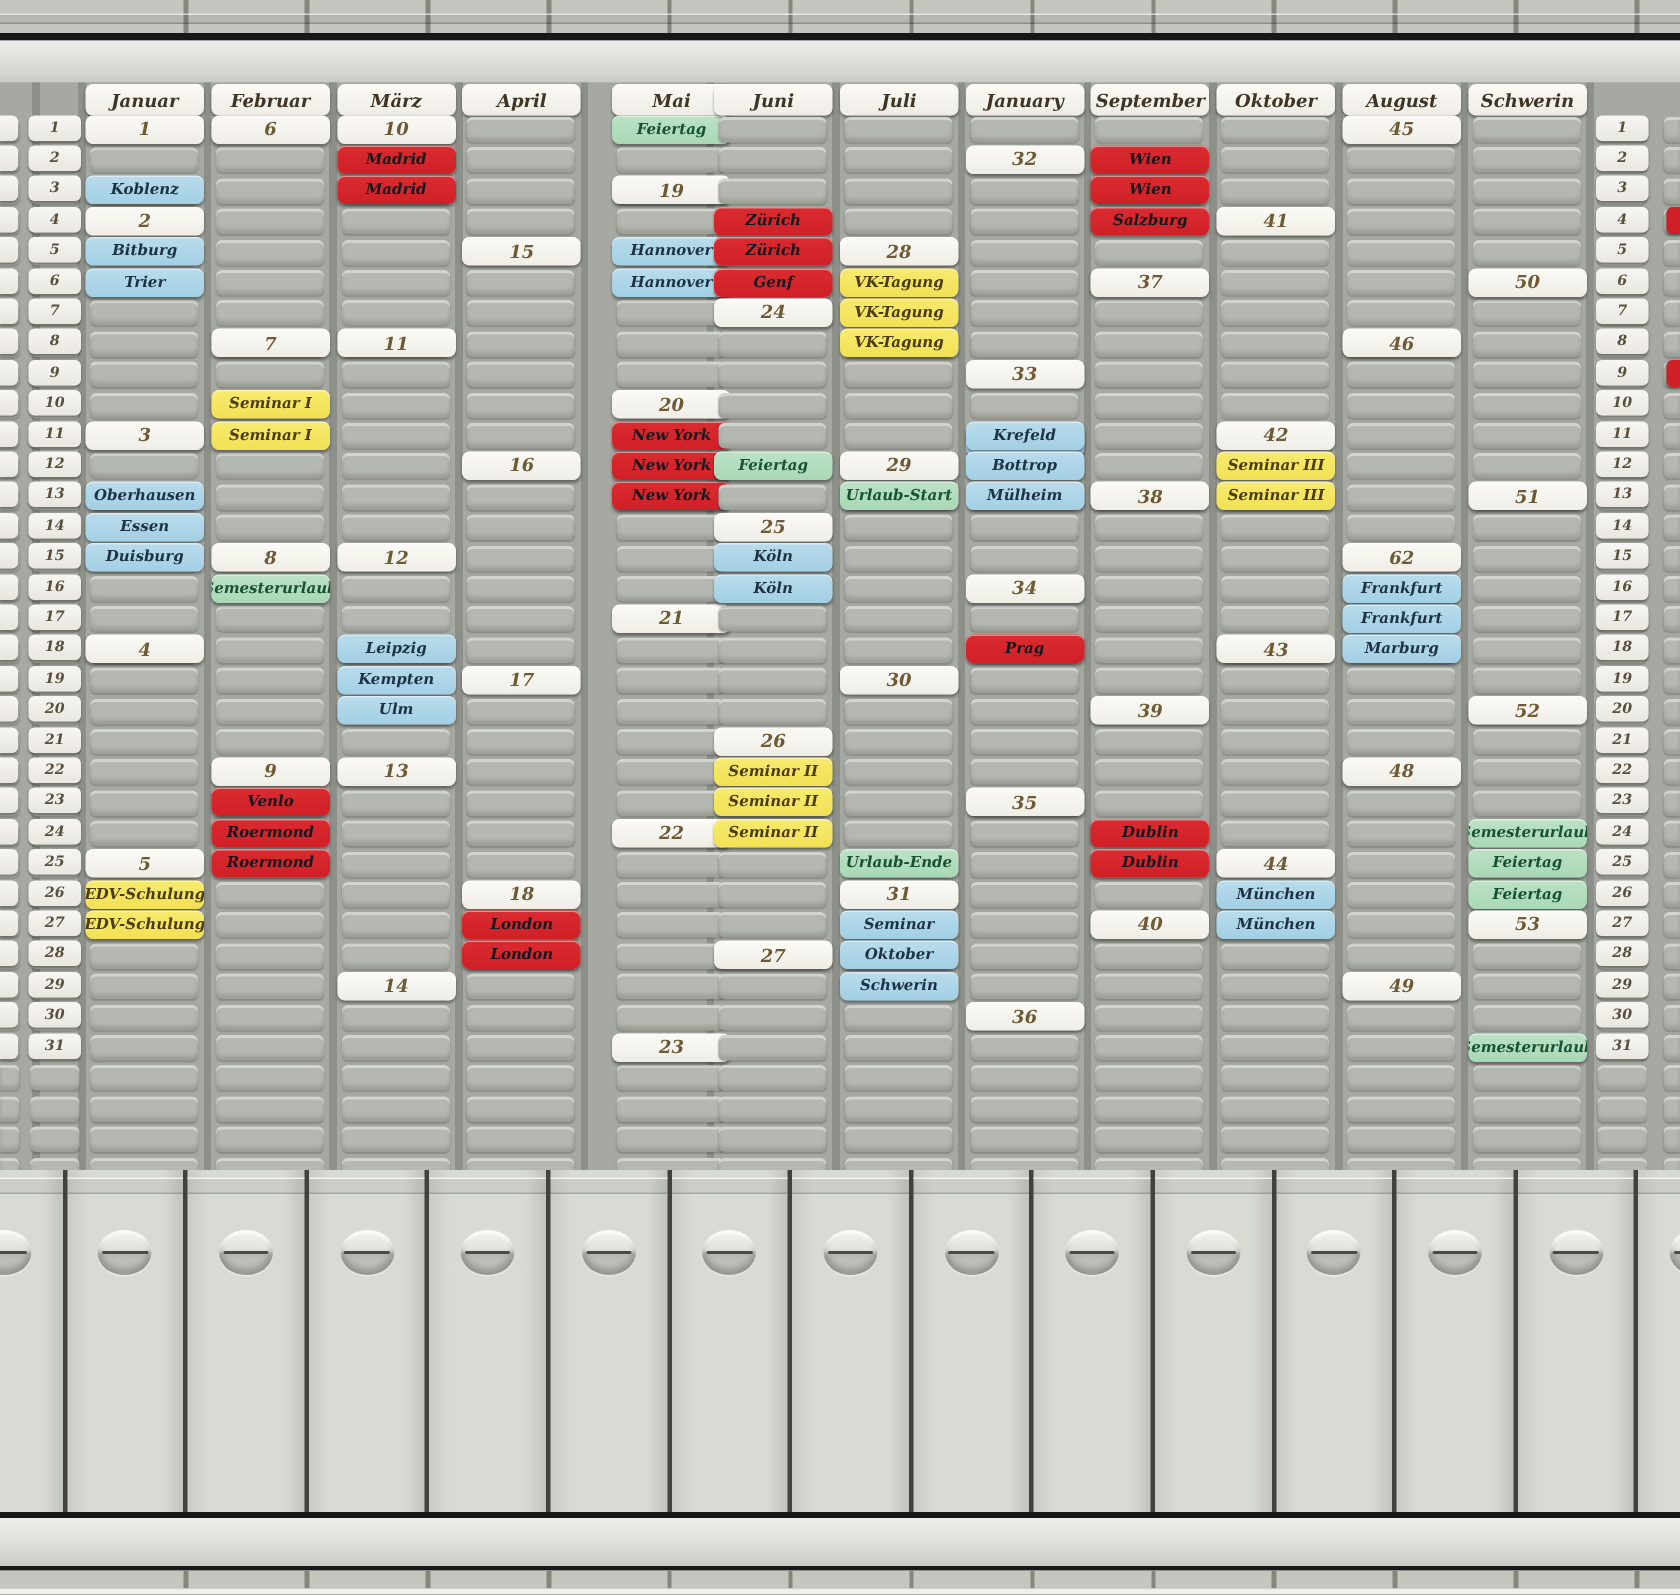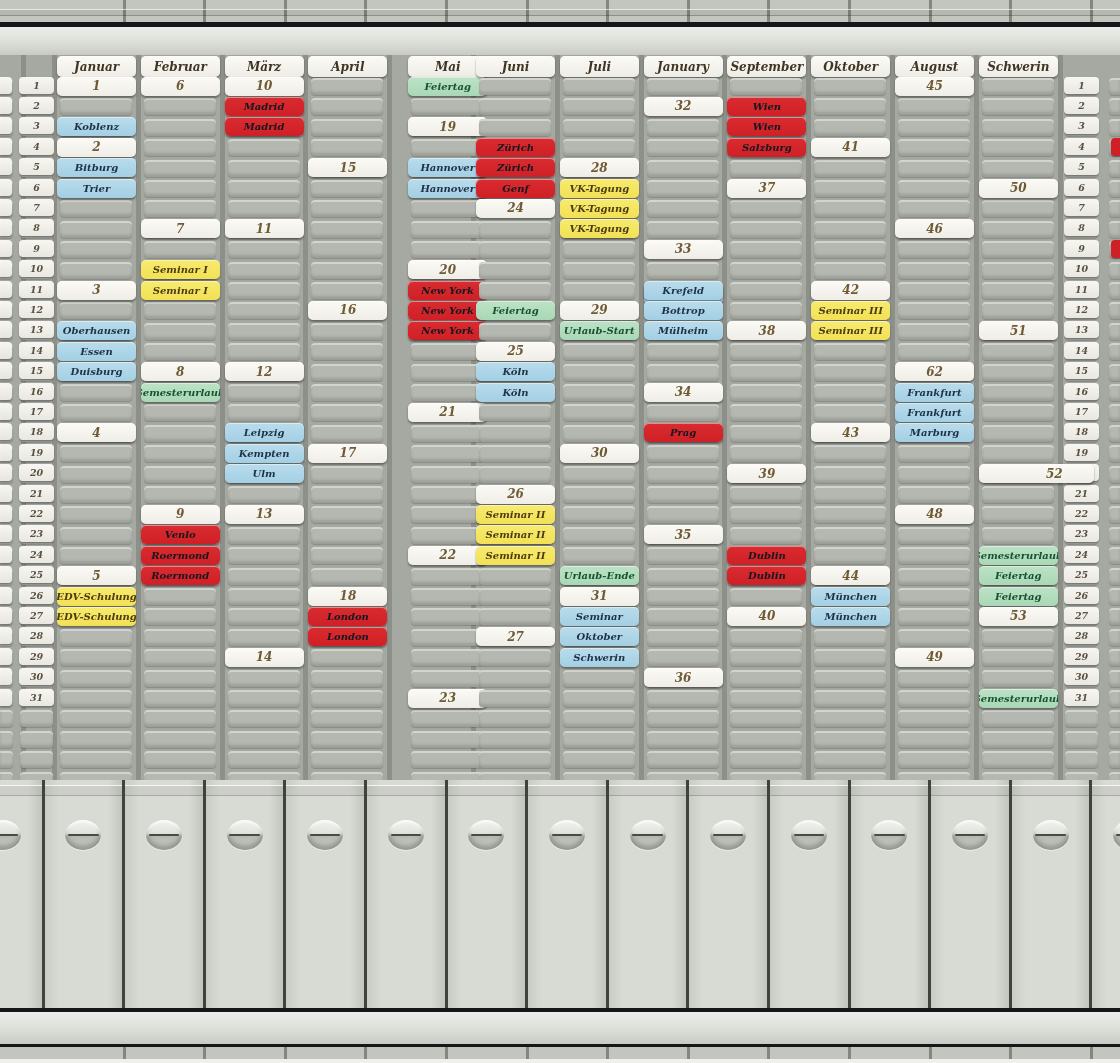--- a/index.html
+++ b/index.html
@@ -863,21 +863,21 @@
         <div class="slot" style="top: 573.8px;"></div>
         <div class="slot" style="top: 594.2px;"></div>
         <div class="slot" style="top: 614.6px;"></div>
         <div class="slot" style="top: 635px;"></div>
         <div class="slot" style="top: 655.4px;"></div>
         <div class="slot" style="top: 675.8px;"></div>
         <div class="slot" style="top: 696.2px;"></div>
         <div class="slot" style="top: 716.6px;"></div>
         <div class="card white" style="top: 123.5px;">50</div>
         <div class="card white" style="top: 266.3px;">51</div>
-        <div class="card white" style="top: 409.1px; padding-left: 36px;">52</div>
+        <div class="card white" style="top: 409.1px;">52</div>
         <div class="card green" style="top: 490.7px;">Semesterurlaub</div>
         <div class="card green" style="top: 511.1px;">Feiertag</div>
         <div class="card green" style="top: 531.5px;">Feiertag</div>
         <div class="card white" style="top: 551.9px;">53</div>
         <div class="card green" style="top: 633.5px;">Semesterurlaub</div>
       </div>
       <div class="column" style="left: 1105px; width: 15px;">
         <div class="slot" style="top: 23px; left: 4px; width: 11px; border-radius: 4px 0px 0px 4px;"></div>
         <div class="slot" style="top: 43.4px; left: 4px; width: 11px; border-radius: 4px 0px 0px 4px;"></div>
         <div class="slot" style="top: 63.8px; left: 4px; width: 11px; border-radius: 4px 0px 0px 4px;"></div>

